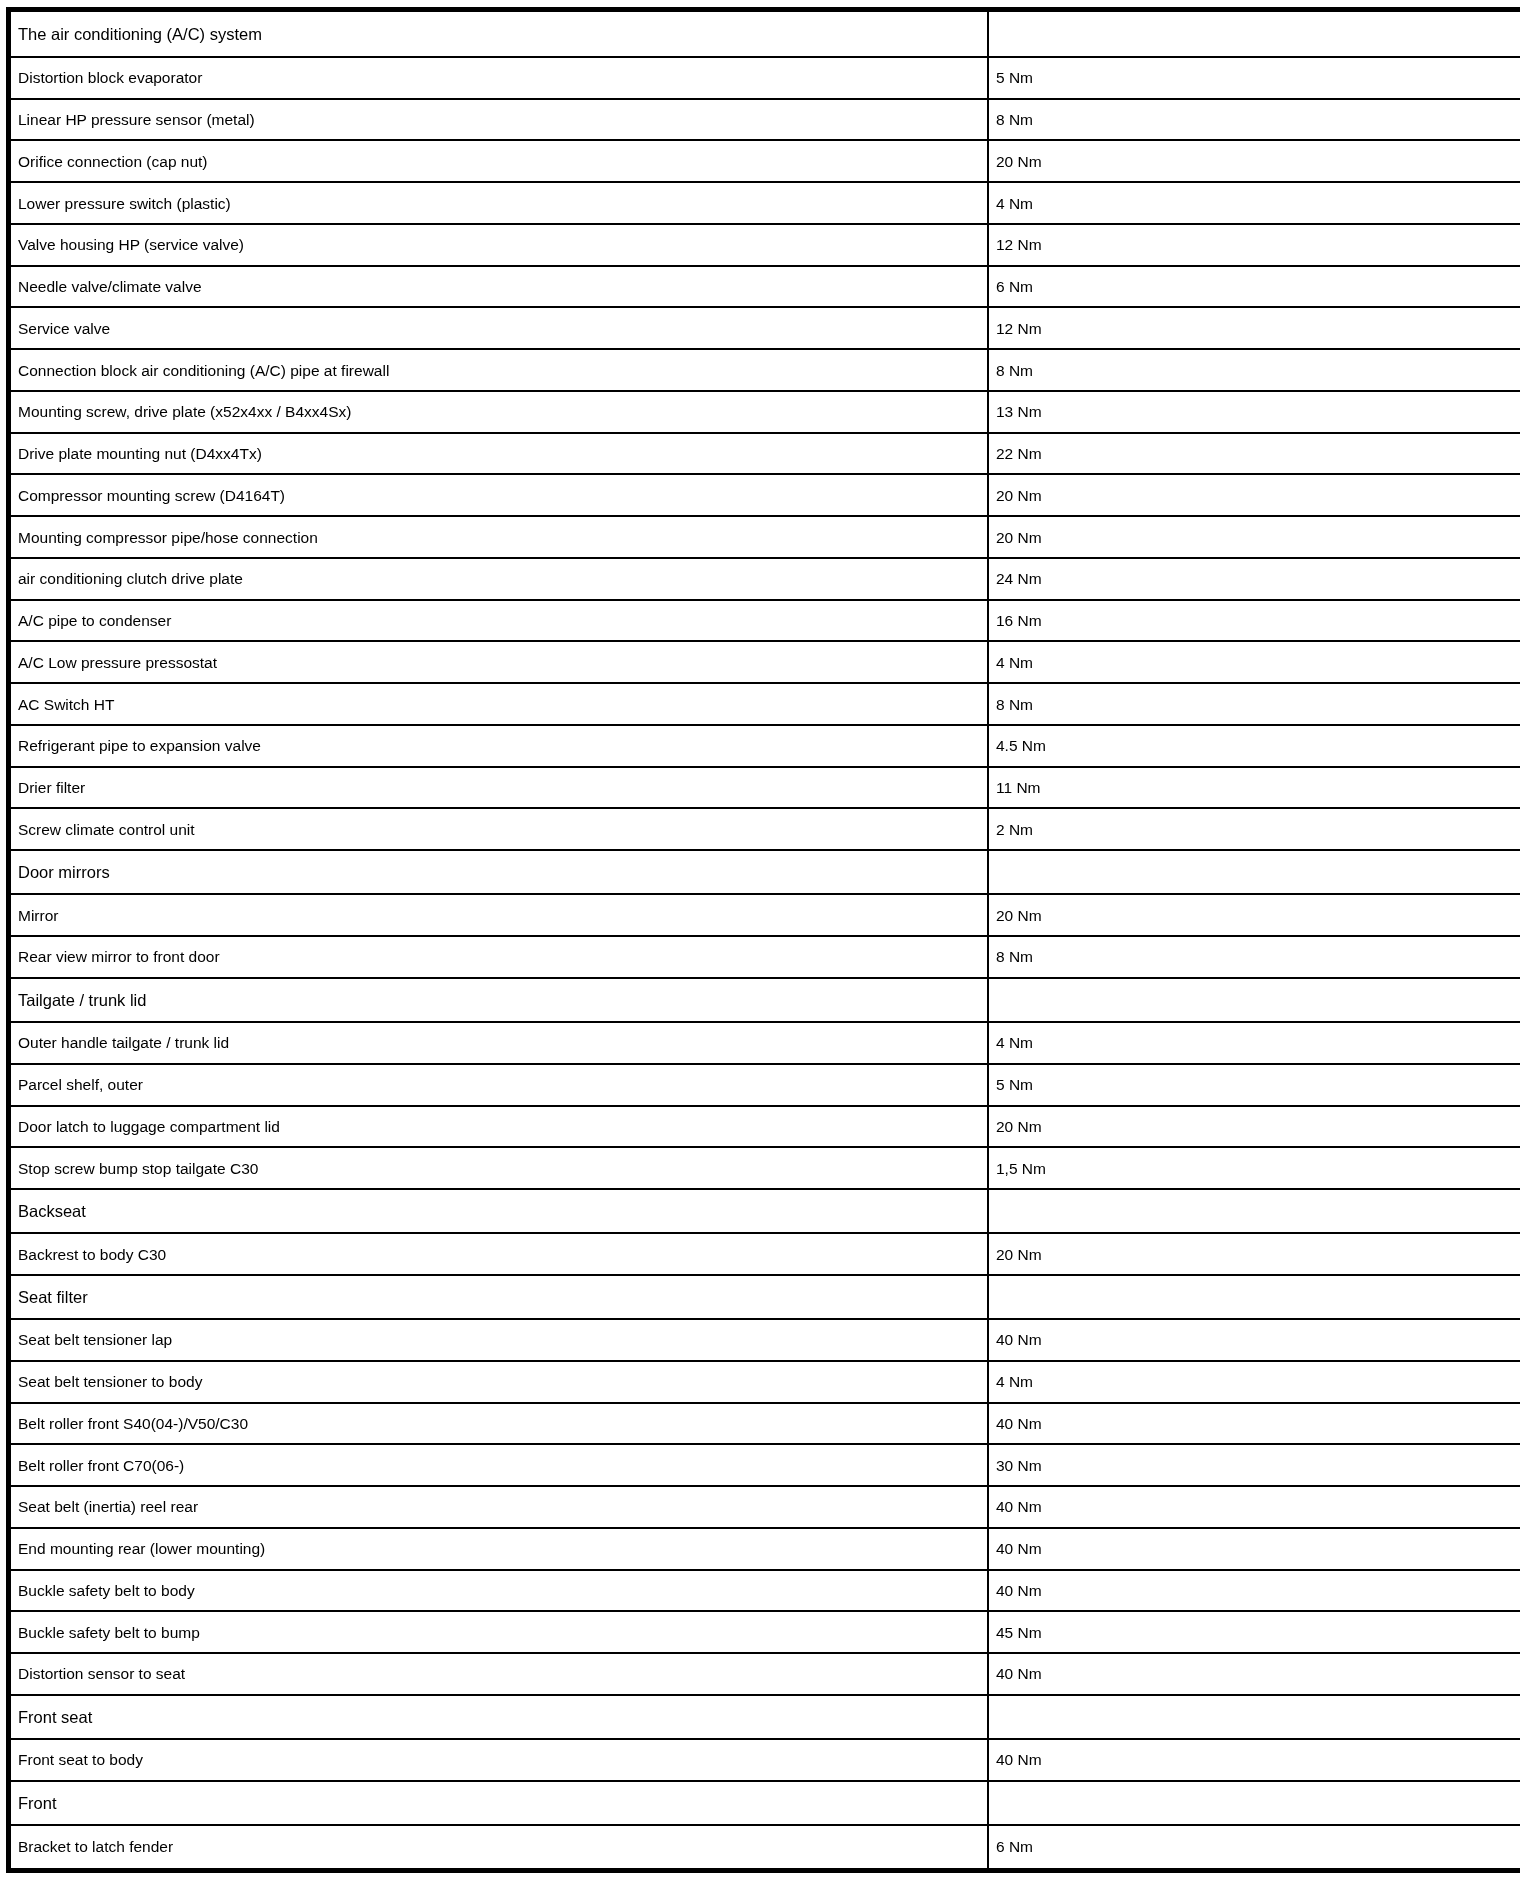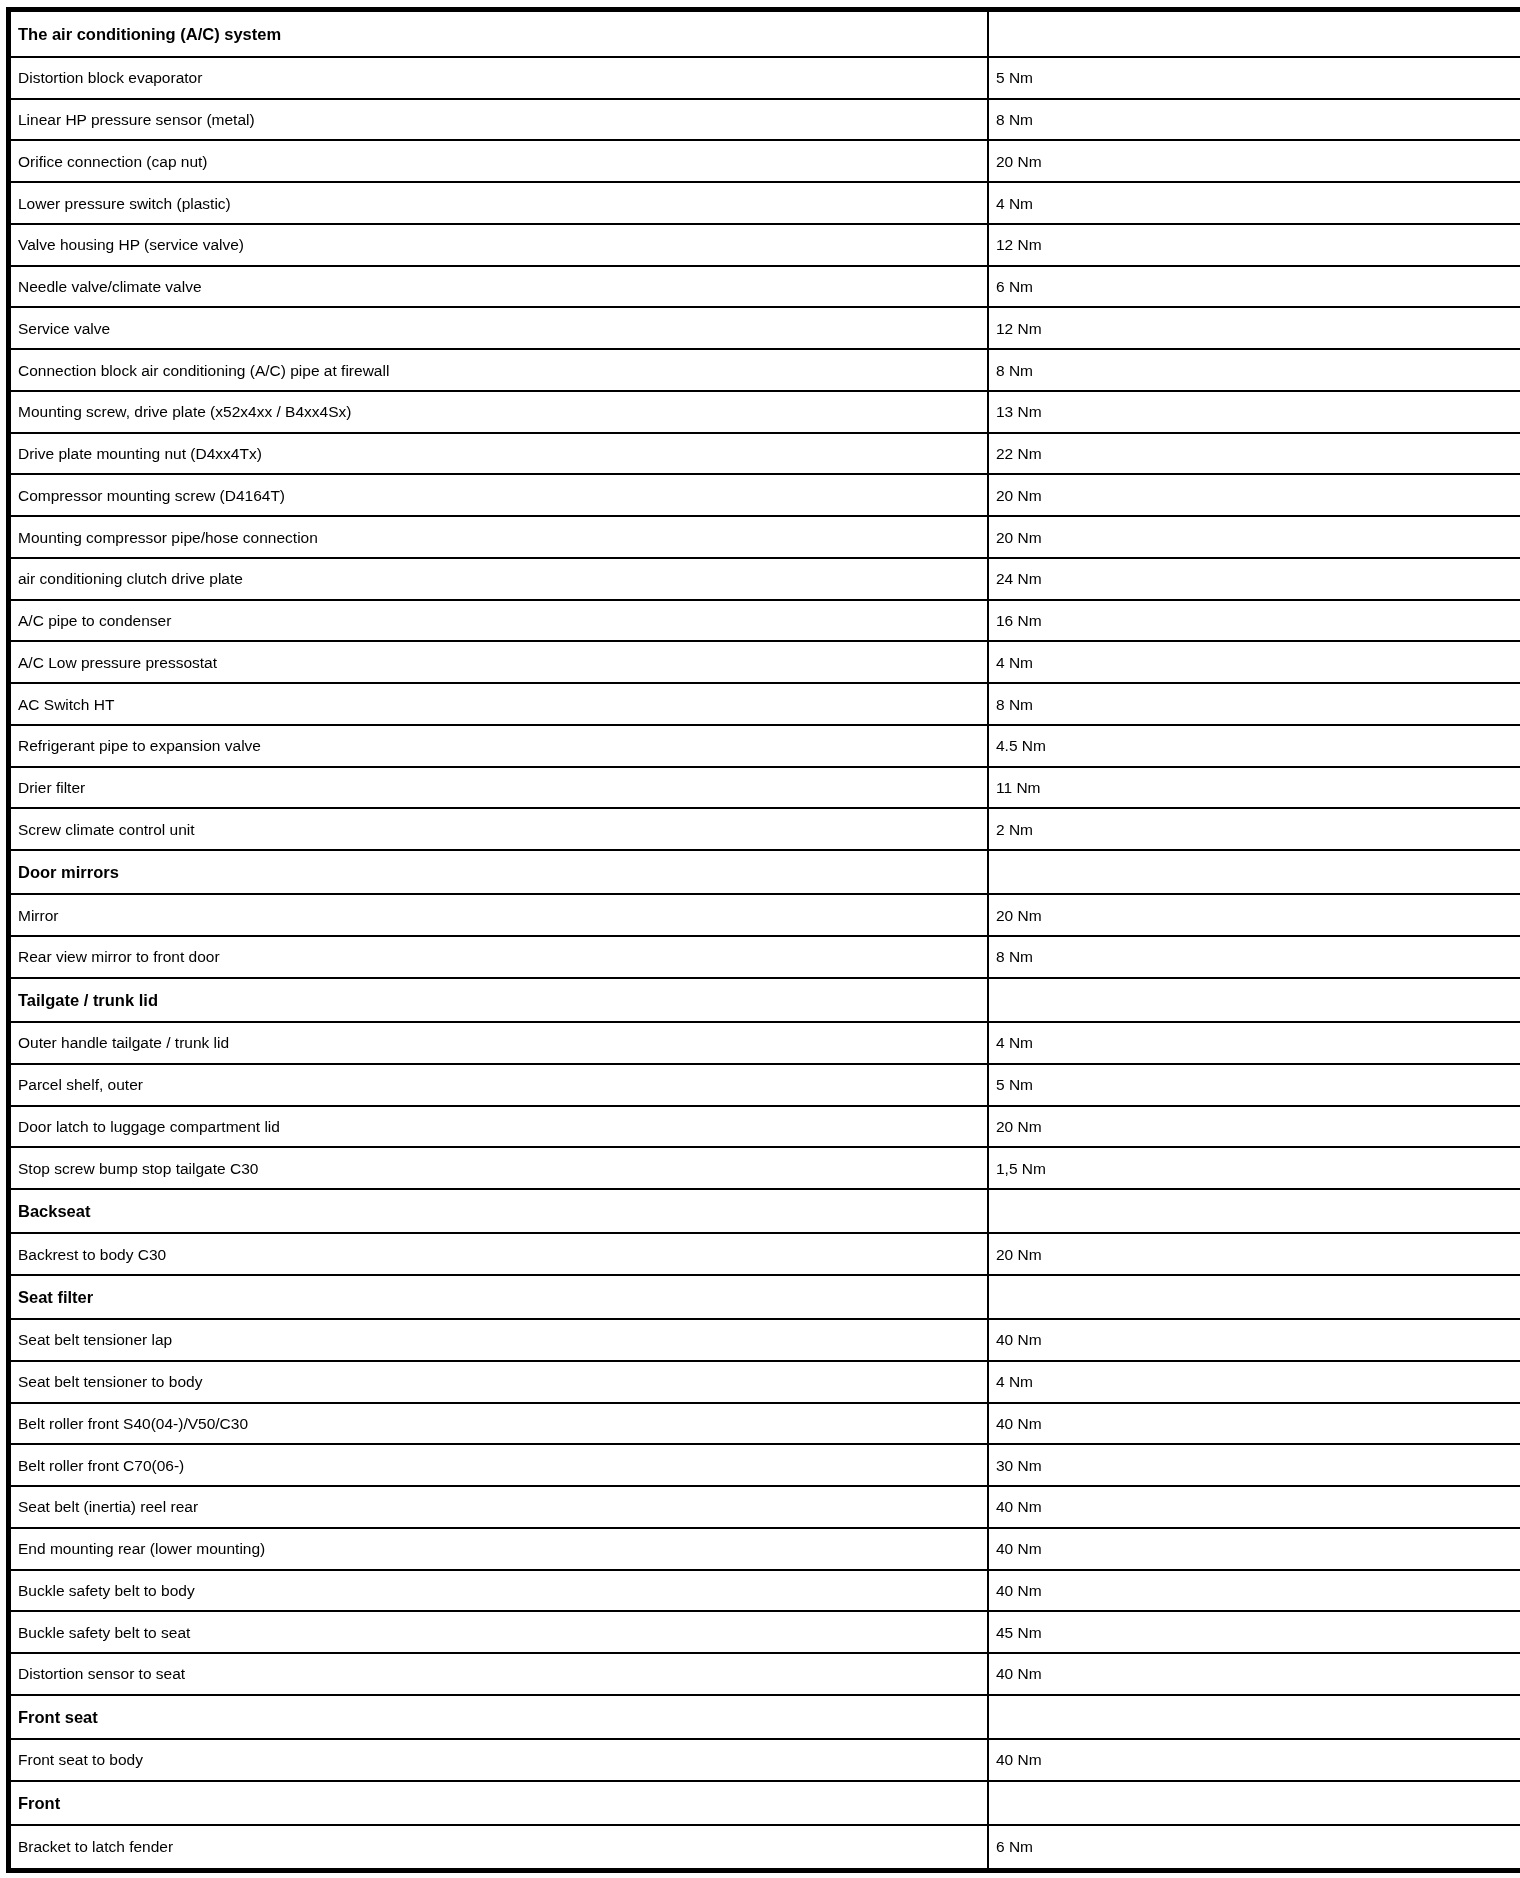--- a/index.html
+++ b/index.html
@@ -29,21 +29,21 @@
     vertical-align: middle;
     padding: 0 4px 0 7px;
     font-size: 15.5px;
     line-height: 1.1;
     overflow: hidden;
     white-space: nowrap;
   }
   .torque-table td.c1 { width: 965px; }
   .torque-table td.c2 { width: 531px; }
   .torque-table td.section-label {
-    font-weight: bold;
+    font-weight: normal;
     font-size: 16.5px;
   }
 </style>
 </head>
 <body>
 
 <table class="torque-table">
   <tbody>
       <tr>
         <td class="c1 section-label">The air conditioning (A/C) system</td>
@@ -191,21 +191,21 @@
       </tr>
       <tr>
         <td class="c1">End mounting rear (lower mounting)</td>
         <td class="c2">40 Nm</td>
       </tr>
       <tr>
         <td class="c1">Buckle safety belt to body</td>
         <td class="c2">40 Nm</td>
       </tr>
       <tr>
-        <td class="c1">Buckle safety belt to seat</td>
+        <td class="c1">Buckle safety belt to bump</td>
         <td class="c2">45 Nm</td>
       </tr>
       <tr>
         <td class="c1">Distortion sensor to seat</td>
         <td class="c2">40 Nm</td>
       </tr>
       <tr>
         <td class="c1 section-label">Front seat</td>
         <td class="c2"></td>
       </tr>

